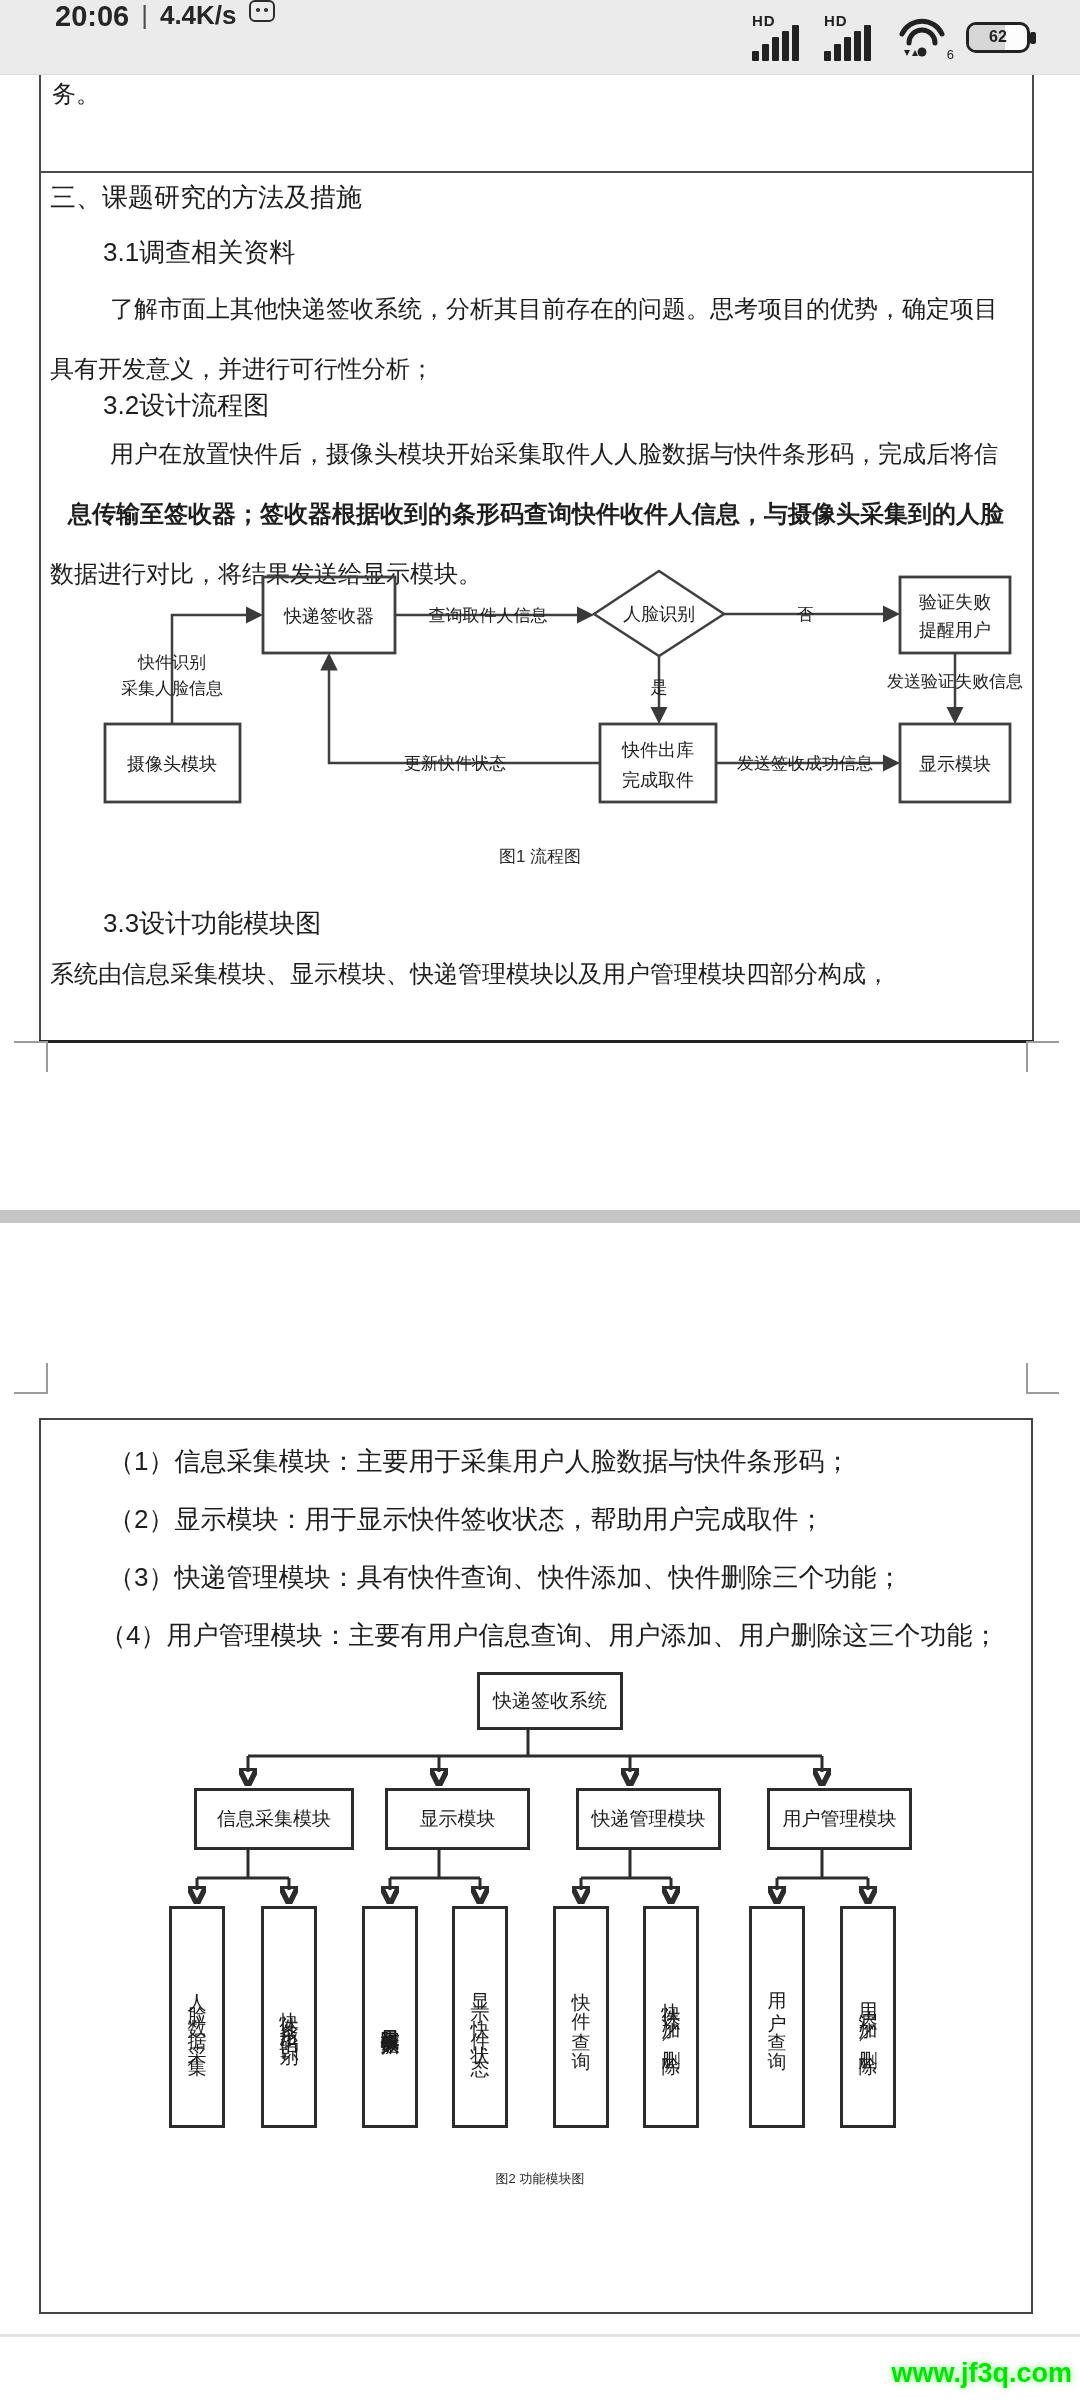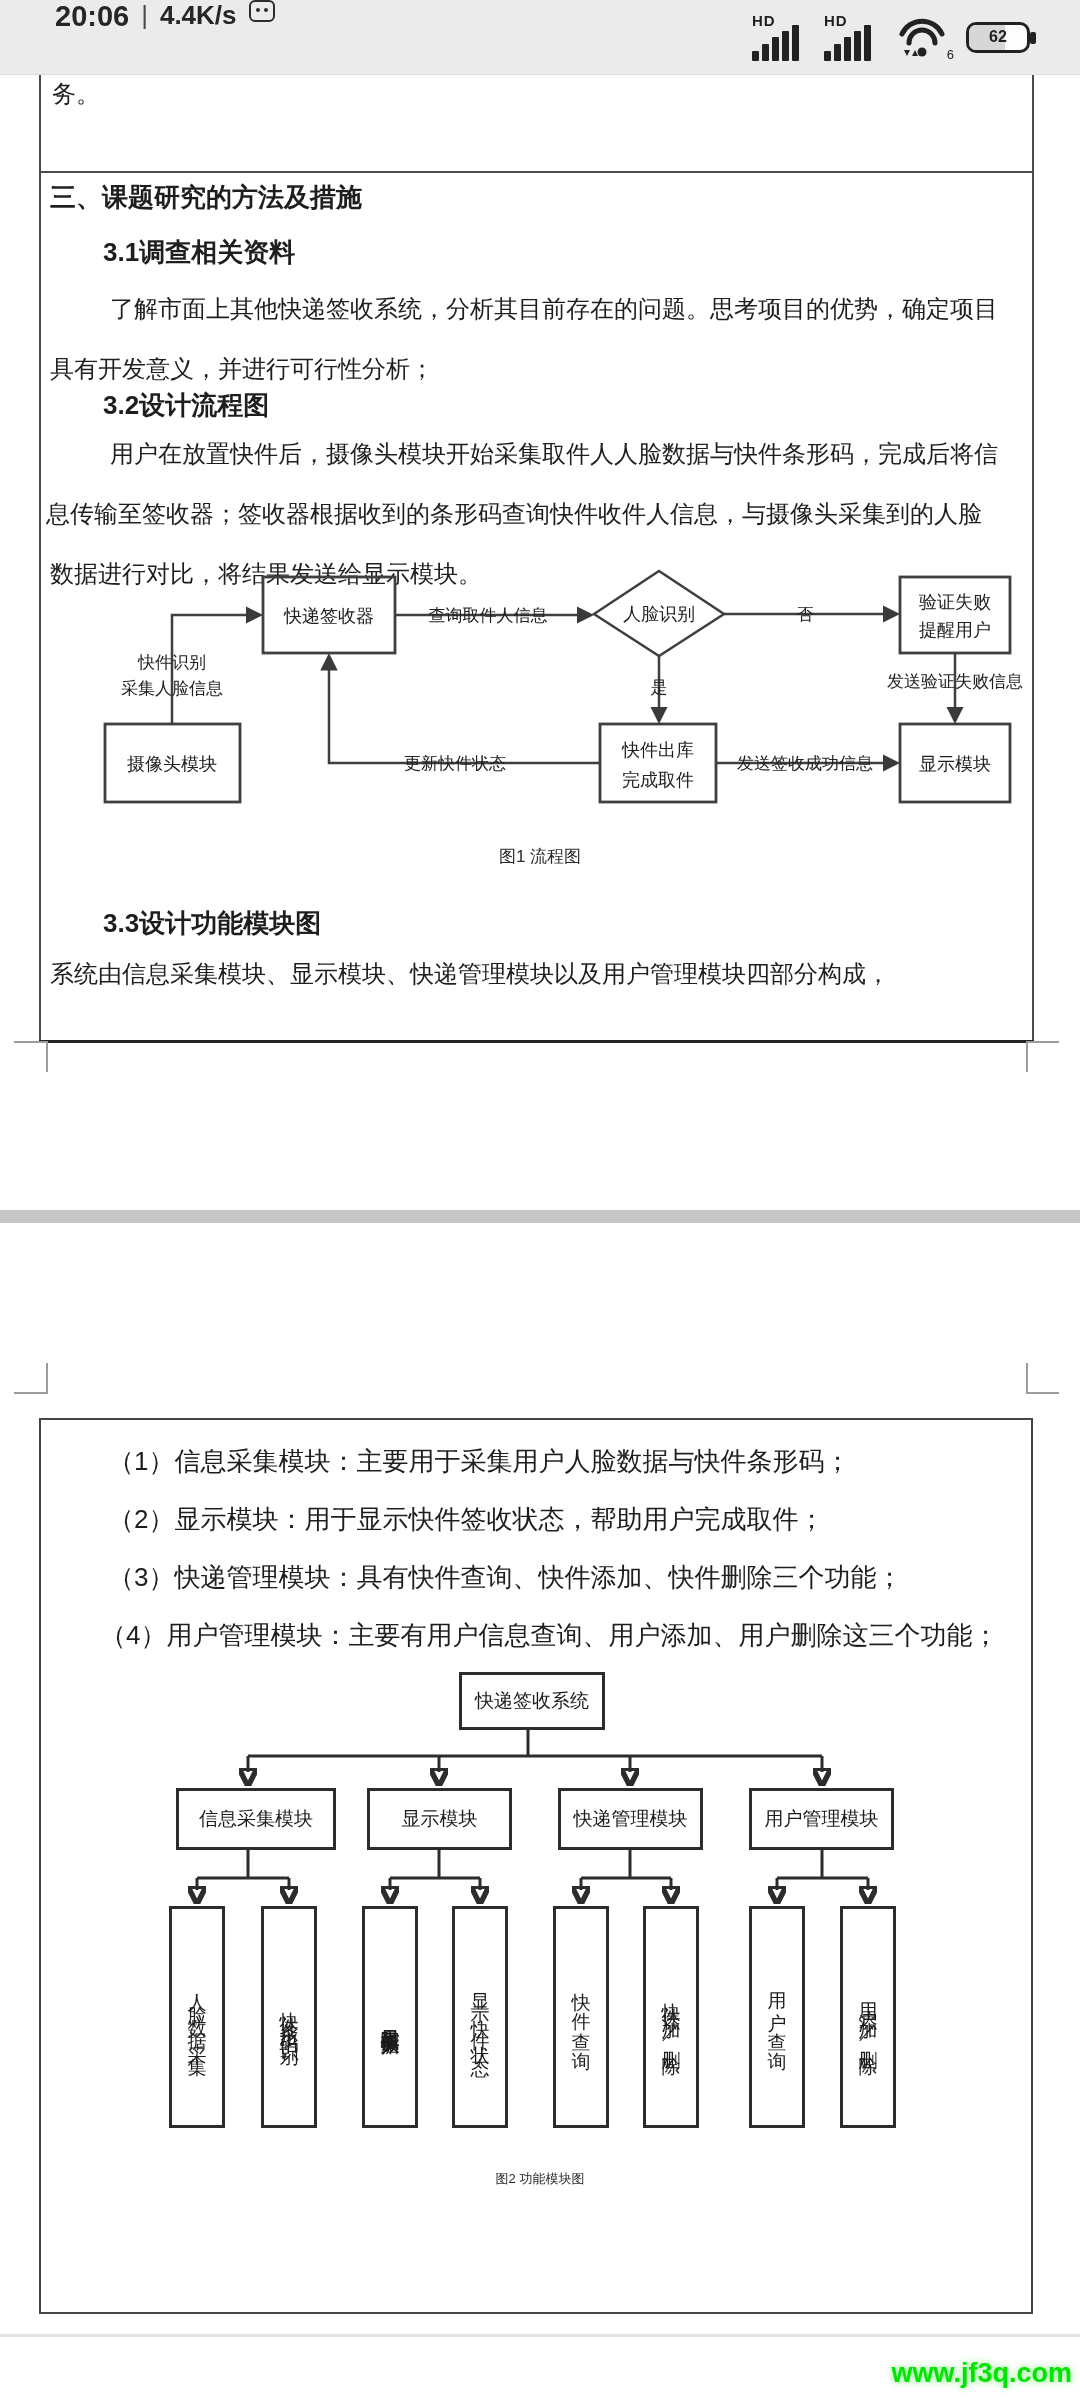--- a/index.html
+++ b/index.html
@@ -33,37 +33,37 @@
   
   .vline,.hline{position:absolute;background:#4a4a4a;}
   .mark{position:absolute;background:#9c9c9c;}
   .band{position:absolute;left:0;top:1210px;width:1080px;height:13px;background:#c6c6c6;}
   .page-edge{position:absolute;left:0;top:2334px;width:1080px;height:3px;background:#e3e3e3;}
   .page2box{position:absolute;left:39px;top:1418px;width:994px;height:896px;border:2.5px solid #454545;}
 
   
   .t{position:absolute;white-space:nowrap;color:#1e1e1e;}
   .body24{font-size:24px;}
-  .head26{font-size:26px;font-weight:700;}
+  .head26{font-size:26px;font-weight:400;}
   .list26{font-size:26px;}
   .cap{font-size:17px;color:#2a2a2a;position:absolute;left:0;width:1080px;text-align:center;}
 
   
   .fc{position:absolute;left:35px;top:560px;}
   .fc rect{fill:none;stroke:#3f3f3f;stroke-width:2.8px;}
   .fc polygon.d{fill:none;stroke:#3f3f3f;stroke-width:2.5px;}
   .fc line,.fc polyline{fill:none;stroke:#3f3f3f;stroke-width:2.5px;}
   .fc text{fill:#222;font-size:18px;font-family:"Liberation Sans","DejaVu Sans",sans-serif;}
   .fc text.lbl{font-size:17px;}
 
   
   .md{position:absolute;left:0;top:1660px;width:1080px;height:480px;}
   .md svg{position:absolute;left:0;top:0;}
   .md svg line,.md svg path{stroke:#2c2c2c;stroke-width:3px;fill:none;}
-  .mbox{position:absolute;border:3px solid #2c2c2c;background:#fff;display:flex;align-items:center;justify-content:center;font-size:19px;color:#1c1c1c;}
+  .mbox{position:absolute;border:3px solid #2c2c2c;background:#fff;display:flex;align-items:center;justify-content:center;font-size:19px;color:#1c1c1c;margin-left:18px;}
   .vbox{position:absolute;border:3px solid #2c2c2c;background:#fff;width:56px;height:222px;top:246px;display:flex;align-items:center;justify-content:center;font-size:19px;color:#1c1c1c;writing-mode:vertical-rl;text-orientation:upright;}
   .va{letter-spacing:20px;}.vb{letter-spacing:13px;}.vc{letter-spacing:6px;}.vd{letter-spacing:1px;}
 
   .watermark{position:absolute;right:8px;top:2358px;font-size:27px;font-weight:700;color:#00e400;text-shadow:0 0 7px rgba(0,228,0,.55);}
 </style>
 </head>
 <body>
 
 <div class="screen">
 
@@ -133,21 +133,21 @@
   <div class="page2box"></div>
   <div class="page-edge"></div>
 
   <div class="t body24" style="left:52px;top:78px;">务。</div>
   <div class="t head26" style="left:50px;top:180px;">三、课题研究的方法及措施</div>
   <div class="t head26" style="left:103px;top:235px;">3.1调查相关资料</div>
   <div class="t body24" style="left:110px;top:293px;">了解市面上其他快递签收系统，分析其目前存在的问题。思考项目的优势，确定项目</div>
   <div class="t body24" style="left:50px;top:353px;">具有开发意义，并进行可行性分析；</div>
   <div class="t head26" style="left:103px;top:388px;">3.2设计流程图</div>
   <div class="t body24" style="left:110px;top:438px;">用户在放置快件后，摄像头模块开始采集取件人人脸数据与快件条形码，完成后将信</div>
-  <div class="t body24" style="left:46px;top:498px;">息传输至签收器；签收器根据收到的条形码查询快件收件人信息，与摄像头采集到的人脸</div>
+  <div class="t body24" style="left:68px;top:498px;font-weight:bold;">息传输至签收器；签收器根据收到的条形码查询快件收件人信息，与摄像头采集到的人脸</div>
   <div class="t body24" style="left:50px;top:558px;">数据进行对比，将结果发送给显示模块。</div>
   <div class="t head26" style="left:103px;top:906px;">3.3设计功能模块图</div>
   <div class="t body24" style="left:50px;top:958px;">系统由信息采集模块、显示模块、快递管理模块以及用户管理模块四部分构成，</div>
 
   <svg class="fc" width="1010" height="300" viewBox="0 0 1010 300">
     <defs>
       <marker id="arr1" viewBox="0 0 10 10" refX="2" refY="5" markerWidth="7" markerHeight="7" orient="auto-start-reverse">
         <path d="M0,0 L10,5 L0,10 z" fill="#3a3a3a"></path>
       </marker>
     </defs>

